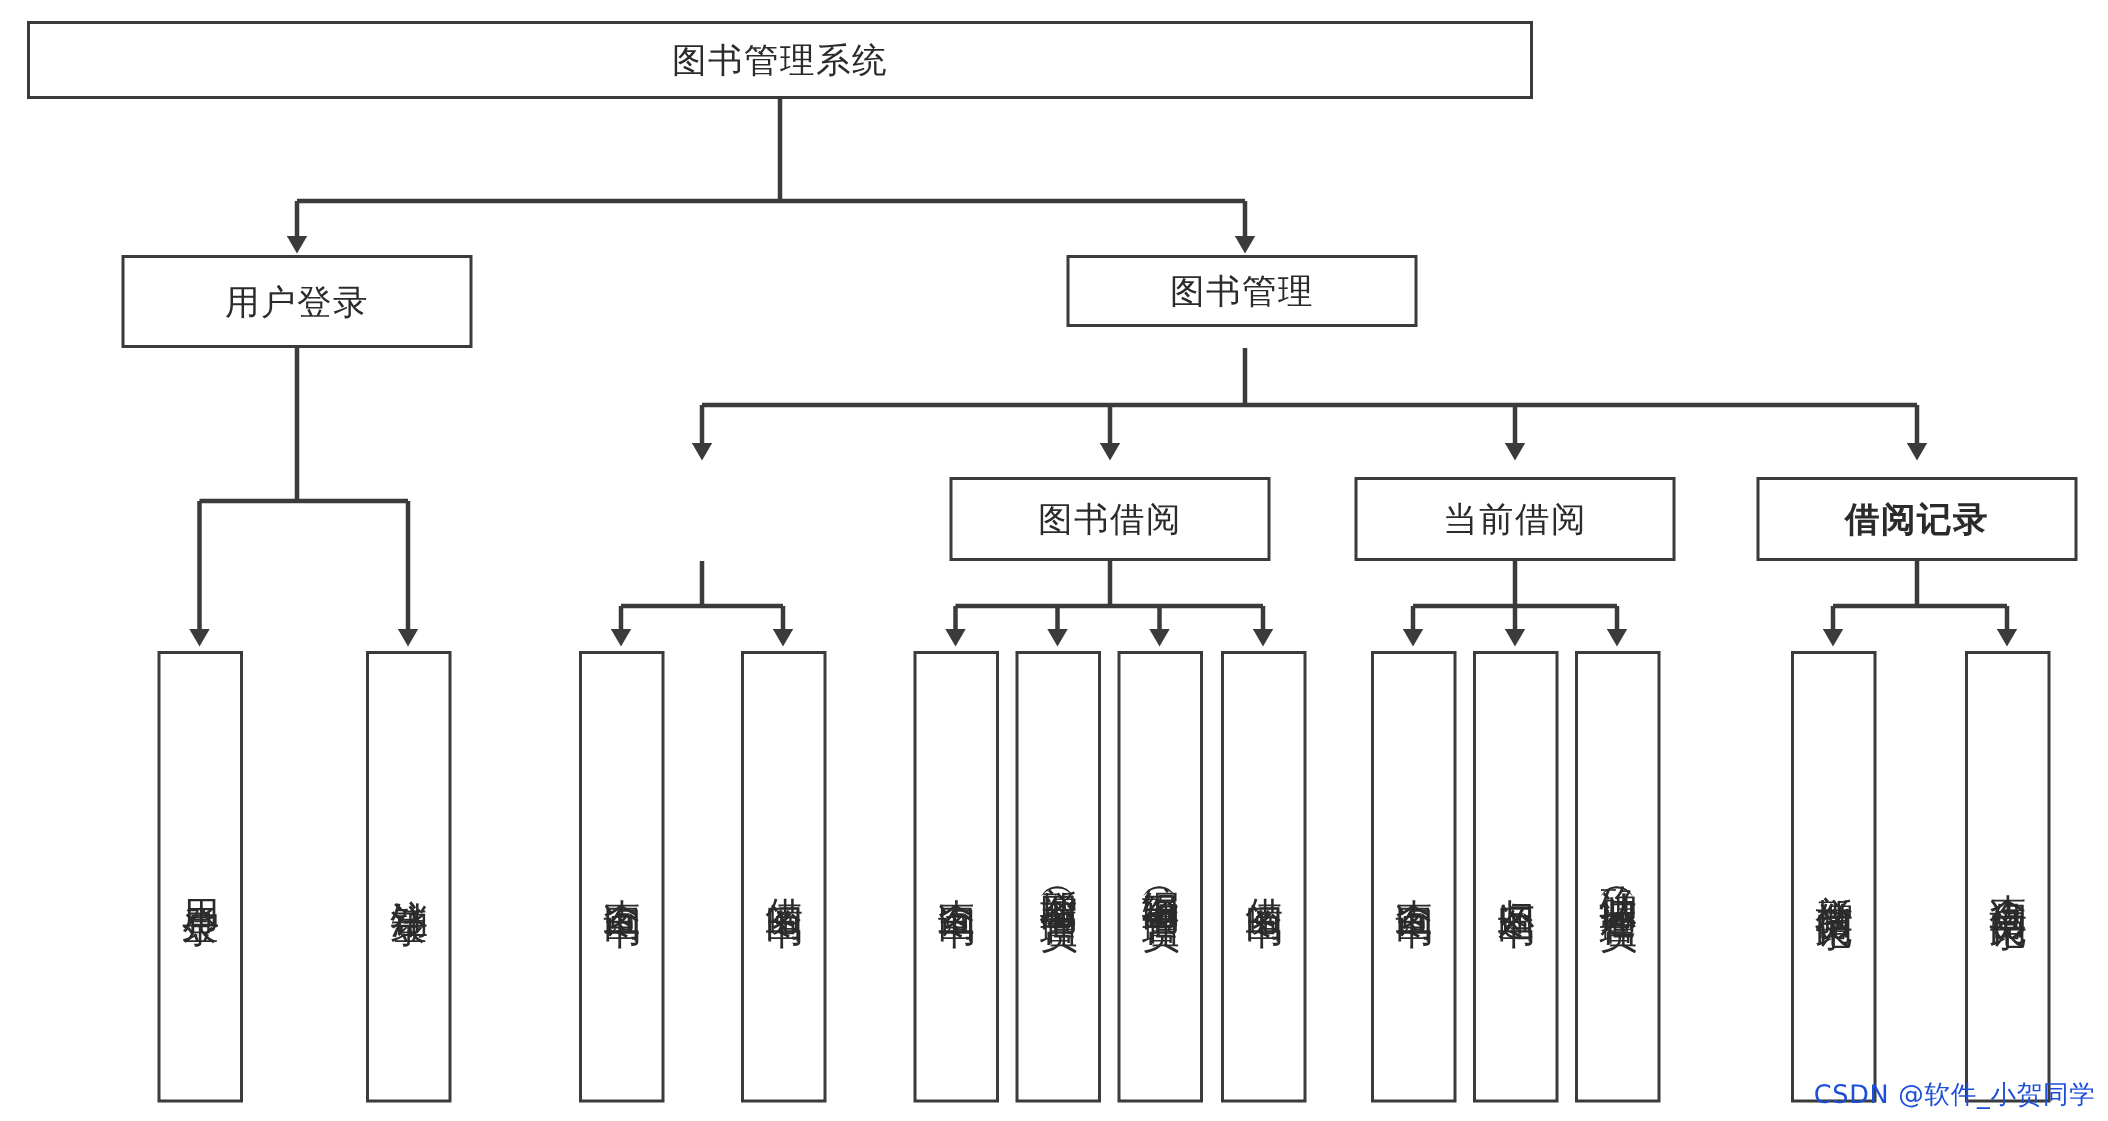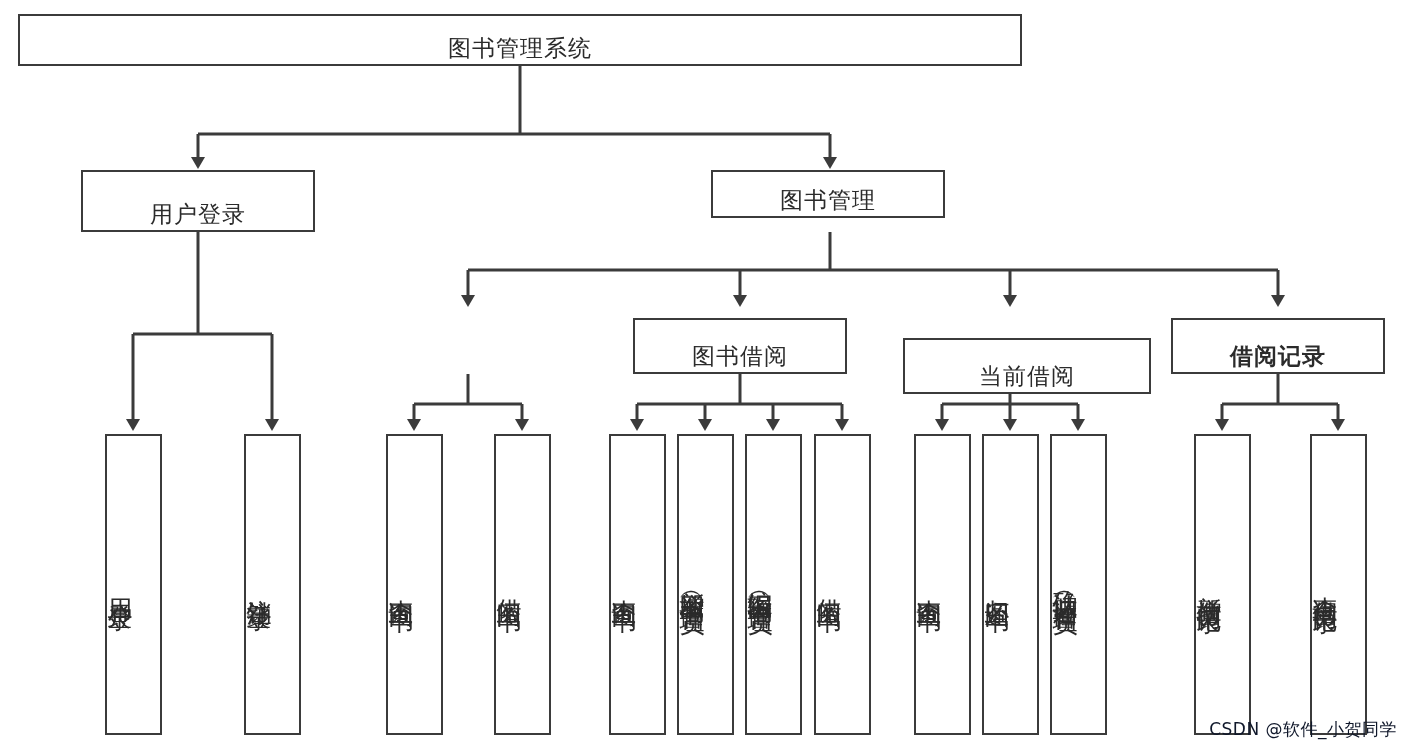--- a/index.html
+++ b/index.html
@@ -1,28 +1,28 @@
 <!DOCTYPE html>
 <html><head>
 <meta charset="utf-8">
 <style>
   html,body{margin:0;padding:0;background:#ffffff;}
   body{width:1405px;height:747px;position:relative;overflow:hidden;
        font-family:"DejaVu Sans","Liberation Sans",sans-serif;}
   #canvas{position:absolute;left:0;top:0;width:1405px;height:747px;}
   svg.wires{position:absolute;left:0;top:0;width:1405px;height:747px;pointer-events:none;}
   .node{position:absolute;box-sizing:border-box;background:#ffffff;
-        border:2.5px solid #3b3b3b;display:flex;align-items:flex-end;
+        border:2.5px solid #3b3b3b;display:flex;align-items:center;
         justify-content:center;color:#2b2b2b;}
   .node.h{font-size:23px;letter-spacing:1px;}
   .node.v{writing-mode:vertical-rl;text-orientation:upright;
           font-size:25px;line-height:1.02;letter-spacing:3px;
           white-space:nowrap;}
   .watermark{position:absolute;right:8px;bottom:6px;font-size:17px;
-             color:#0f172a;letter-spacing:0.5px;white-space:nowrap;text-align:center;}
+             color:#1d4ed8;letter-spacing:0.5px;white-space:nowrap;text-align:center;}
 </style>
 </head>
 <body>
 
 <div id="canvas">
 
   <svg class="wires" viewBox="0 0 1405 747" xmlns="http://www.w3.org/2000/svg">
     <defs>
       <marker id="ar" markerWidth="12" markerHeight="14" refX="1" refY="7" orient="auto" markerUnits="userSpaceOnUse">
         <path d="M0,0 L12,7 L0,14 z" fill="#3b3b3b"></path>
@@ -79,21 +79,21 @@
   <div class="node h" style="left:81px;top:170px;width:234px;height:62px;">
     <span>用户登录</span>
   </div>
   <div class="node h" style="left:711px;top:170px;width:234px;height:48px;">
     <span>图书管理</span>
   </div>
 
   <div class="node h" style="left:633px;top:318px;width:214px;height:56px;">
     <span>图书借阅</span>
   </div>
-  <div class="node h" style="left:903px;top:318px;width:248px;height:56px;margin-top:20px;">
+  <div class="node h" style="left:903px;top:318px;width:214px;height:56px;">
     <span>当前借阅</span>
   </div>
   <div class="node h" style="left:1171px;top:318px;width:214px;height:56px;font-weight:bold;">
     <span>借阅记录</span>
   </div>
 
   <div class="node v" style="left:105px;top:434px;width:57px;height:301px;">
     <span>用户登录</span>
   </div>
   <div class="node v" style="left:244px;top:434px;width:57px;height:301px;">

